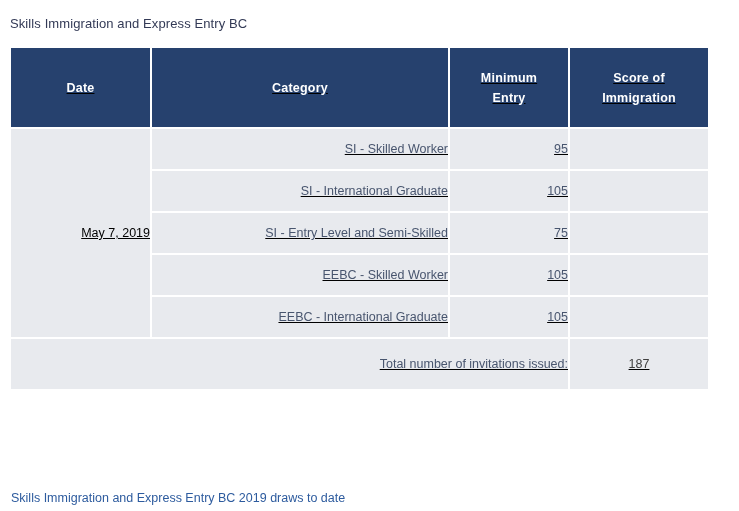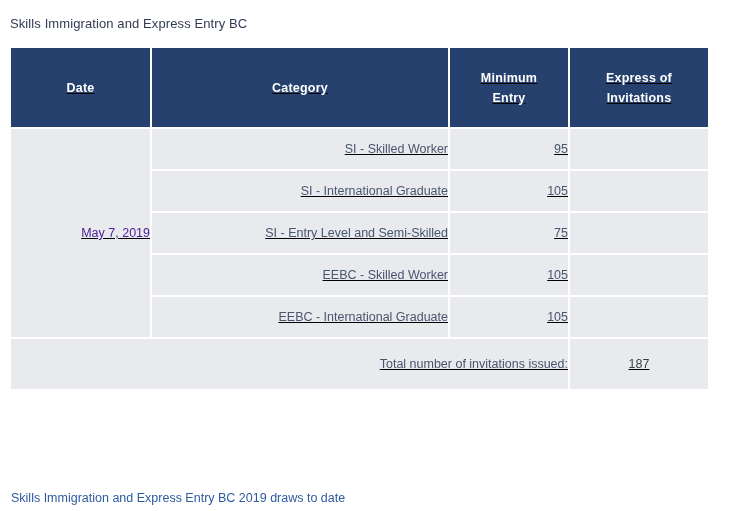--- a/index.html
+++ b/index.html
@@ -69,21 +69,21 @@
     font-size: 12.5px;
     text-align: right;
     vertical-align: middle;
     height: 40px;
     line-height: 18px;
   }
 
   td.date-cell {
     vertical-align: middle;
     font-size: 12.5px;
-    color: #4c1d95;
+    color: #000000;
   }
 
   td.invitations-cell {
     
   }
 
   tr.total-row td.total-label {
     text-align: right;
     height: 50px;
     font-size: 12.5px;
@@ -125,22 +125,22 @@
     </colgroup>
     <thead>
       <tr>
         <th>Date</th>
         <th>Category</th>
         <th>
           <span>Minimum</span><br>
           <span>Entry</span>
         </th>
         <th>
-          <span>Express of</span><br>
-          <span>Invitations</span>
+          <span>Score of</span><br>
+          <span>Immigration</span>
         </th>
       </tr>
     </thead>
     <tbody>
       <tr>
         <td class="date-cell" rowspan="5">May 7, 2019</td>
         <td>SI - Skilled Worker</td>
         <td>95</td>
         <td class="invitations-cell"></td>
       </tr>

